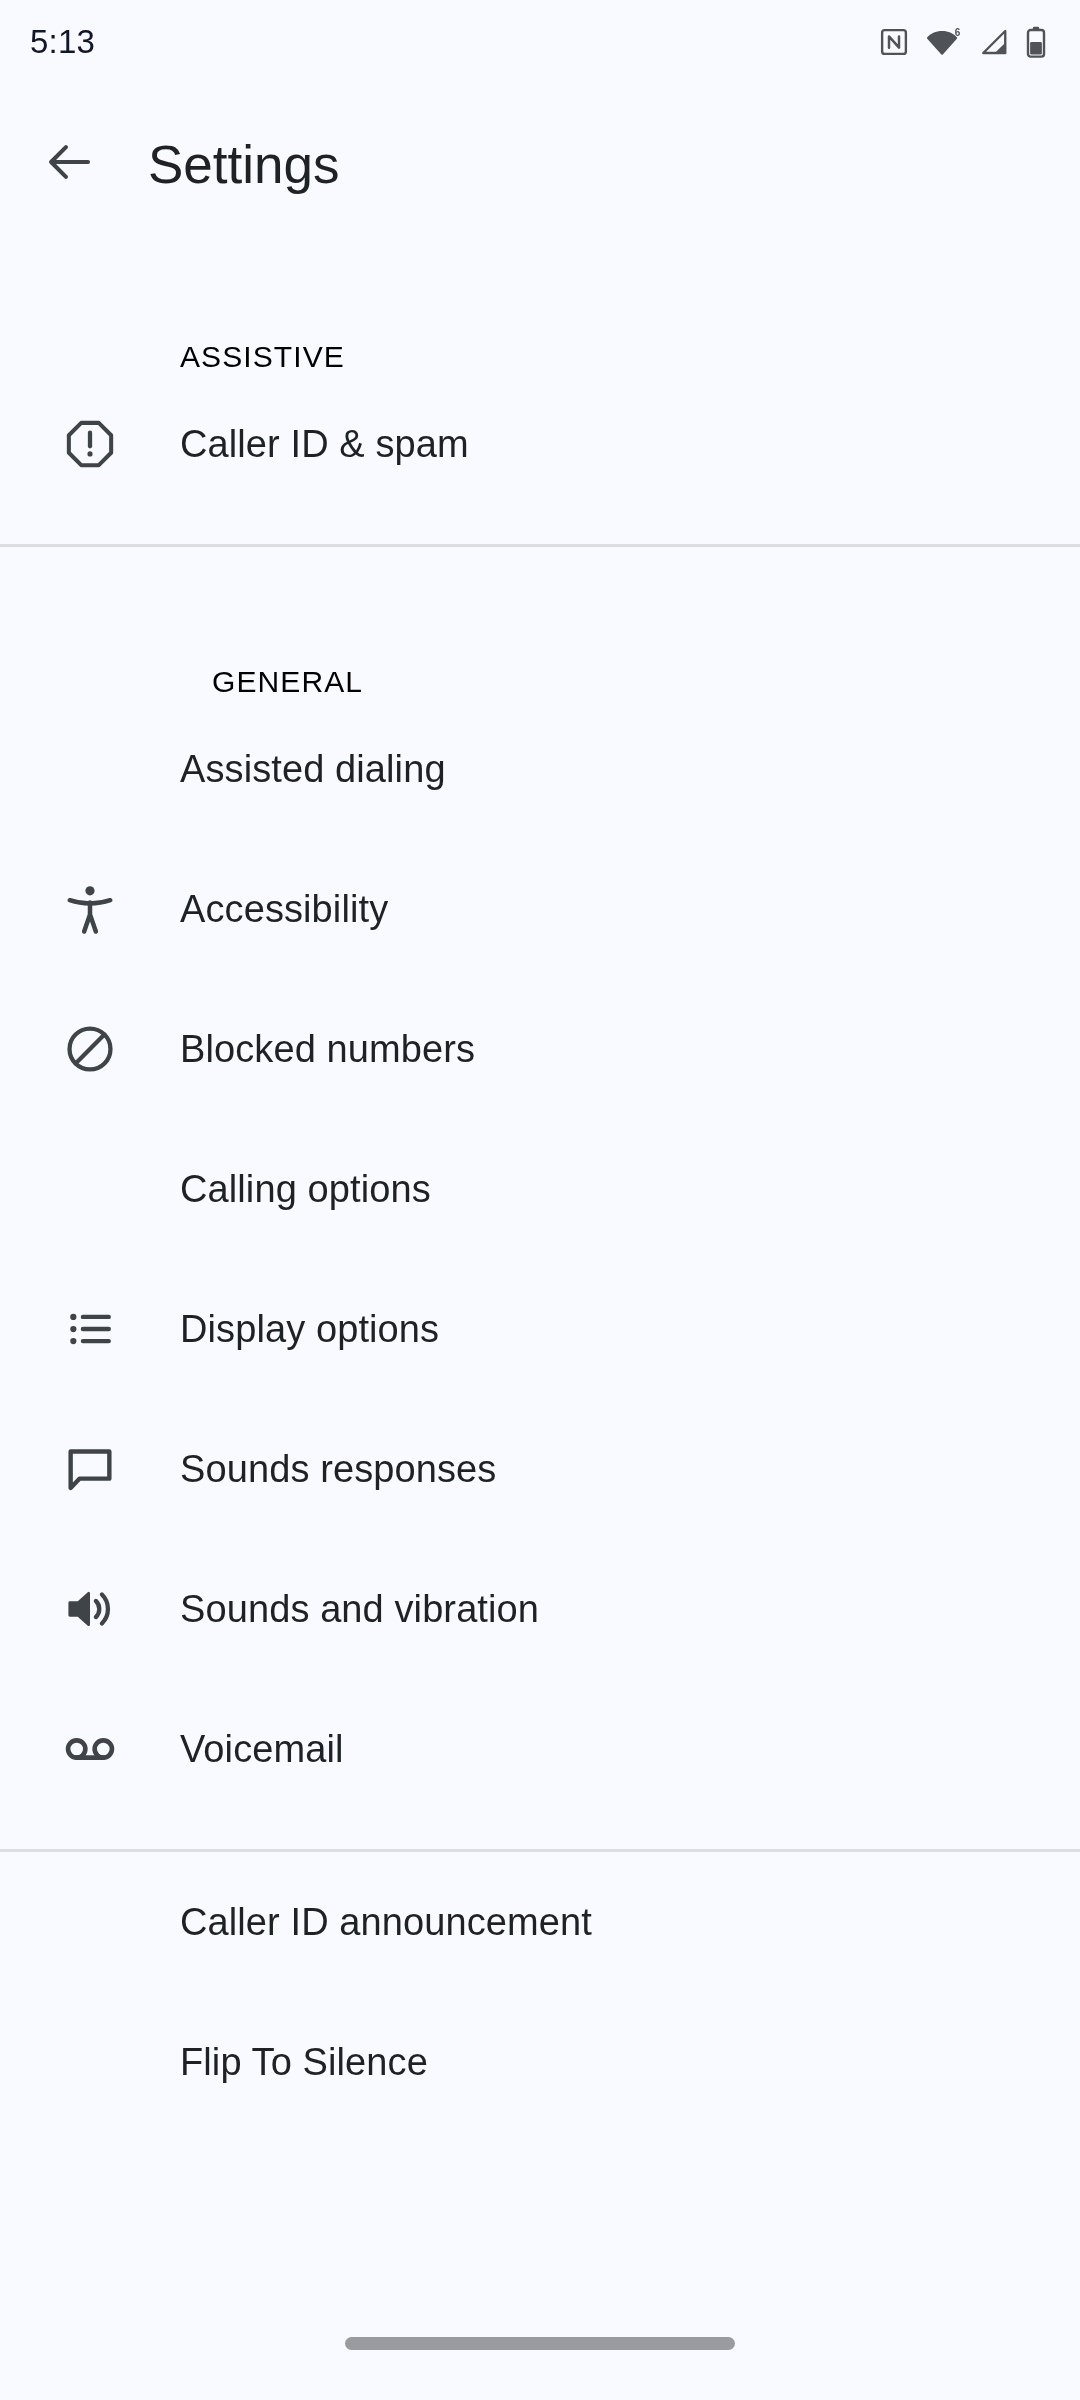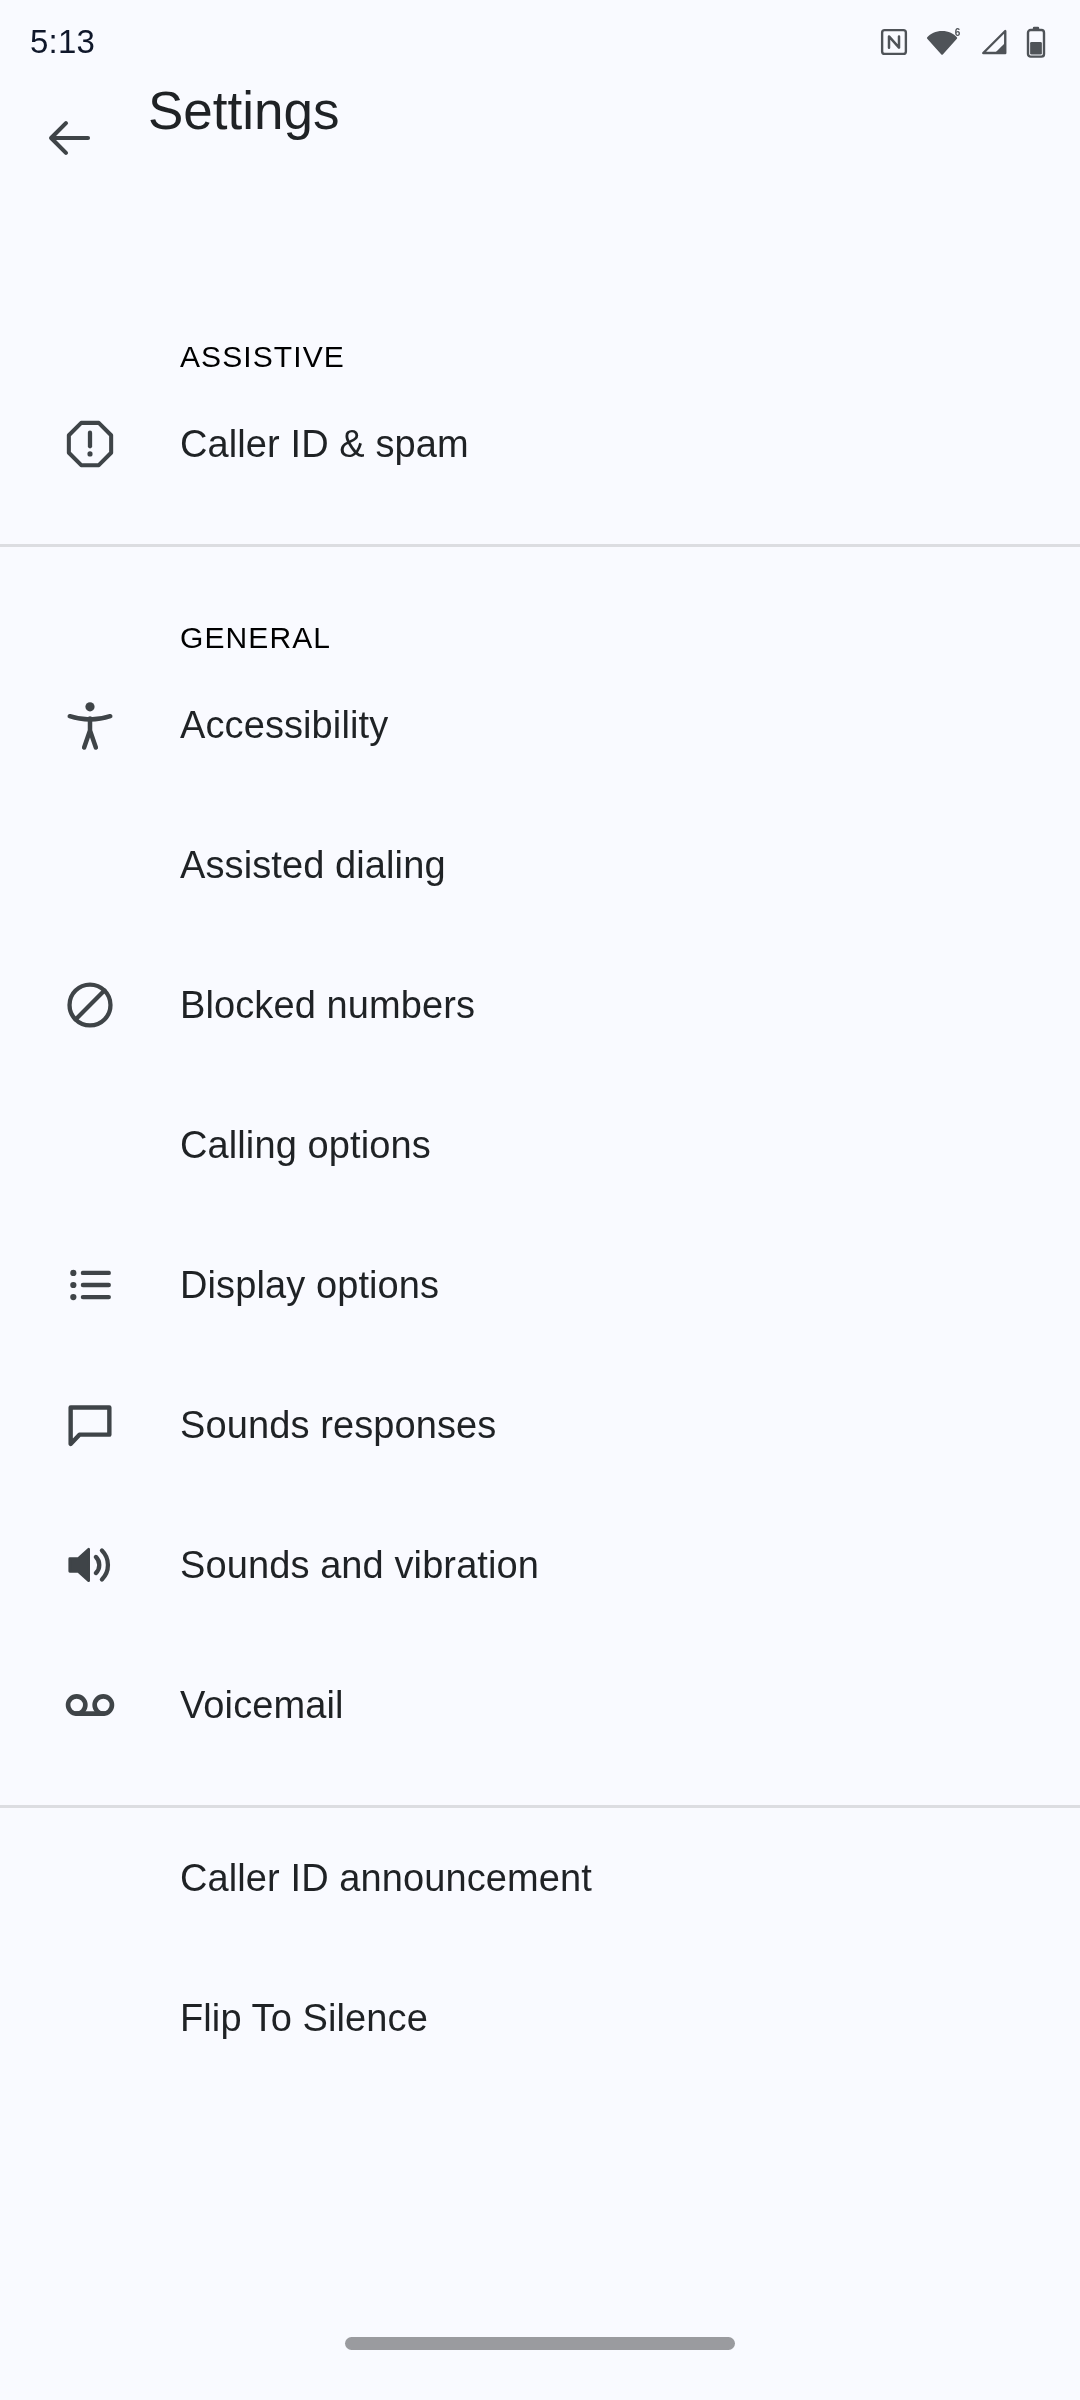--- a/index.html
+++ b/index.html
@@ -18,41 +18,41 @@
     display:flex; align-items:center; justify-content:space-between;
     padding:0 34px 0 30px;
   }
   .status-time { font-size:33px; color:#0f172a; letter-spacing:.2px; }
   .status-icons { display:flex; align-items:center; gap:17px; }
   .status-icons svg { display:block; }
 
   
   .appbar {
     position:absolute; top:84px; left:0; width:1043px; height:160px;
-    display:flex; 
+    display:flex; align-items:center;
   }
   .back-btn {
     width:112px; height:112px; margin-left:14px;
     display:flex; align-items:center; justify-content:center;
     border-radius:50%; cursor:pointer;
   }
   .page-title {
     font-size:53px; color:#1f2225; margin-left:22px;
     font-weight:400; letter-spacing:0px; line-height:1;
   }
 
   
   .list { position:absolute; top:244px; left:0; width:1080px; }
 
   .section-header {
     font-size:30px; color:#000000; letter-spacing:1.1px;
     padding-left:180px; font-weight:500;
   }
   .sec-assistive  { padding-top:96px; padding-bottom:0; }
-  .sec-general    { padding-top:74px; }
+  .sec-general    { padding-top:118px;margin-left:32px; }
   .sec-advanced   { padding-top:76px; }
 
   .row {
     display:flex; align-items:center;
     height:140px; width:896px; cursor:pointer;
   }
   .row-icon {
     width:180px; min-width:180px; height:140px;
     display:flex; align-items:center; justify-content:center;
   }
@@ -135,33 +135,33 @@
       </div>
       <div class="row-label">Caller ID &amp; spam</div>
     </div>
 
     <div class="gap-after-assistive"></div>
     <div class="divider"></div>
 
     <div class="section-header sec-general">GENERAL</div>
 
     <div class="row">
+      <div class="row-icon"></div>
+      <div class="row-label">Assisted dialing</div>
+    </div>
+
+    <div class="row">
       <div class="row-icon">
         <svg width="54" height="54" viewBox="0 0 24 24">
           <circle cx="12" cy="3.9" r="2.05" fill="#3f4448"></circle>
           <path d="M3 8.1c2.9 1 5.9 1.5 9 1.5s6.1-.5 9-1.5" fill="none" stroke="#3f4448" stroke-width="2" stroke-linecap="round"></path>
           <path d="M12 9.1v5.3M12 14.4 9.4 22M12 14.4 14.6 22" fill="none" stroke="#3f4448" stroke-width="2" stroke-linecap="round"></path>
         </svg>
       </div>
       <div class="row-label">Accessibility</div>
-    </div>
-
-    <div class="row">
-      <div class="row-icon"></div>
-      <div class="row-label">Assisted dialing</div>
     </div>
 
     <div class="row">
       <div class="row-icon">
         <svg width="54" height="54" viewBox="0 0 24 24">
           <circle cx="12" cy="12" r="9.1" fill="none" stroke="#3f4448" stroke-width="1.9"></circle>
           <path d="M5.6 18.4 18.4 5.6" fill="none" stroke="#3f4448" stroke-width="1.9" stroke-linecap="round"></path>
         </svg>
       </div>
       <div class="row-label">Blocked numbers</div>

